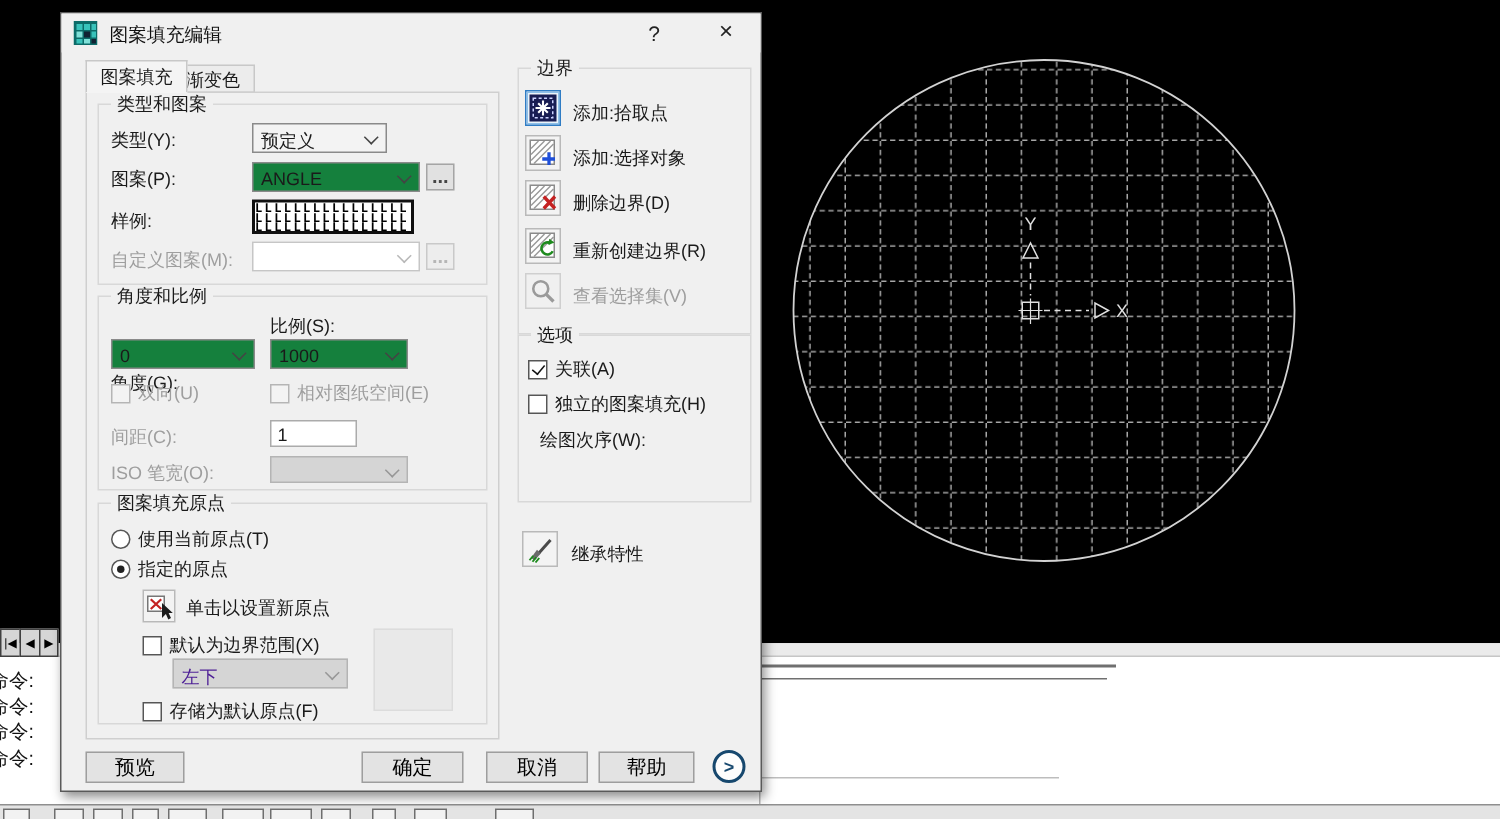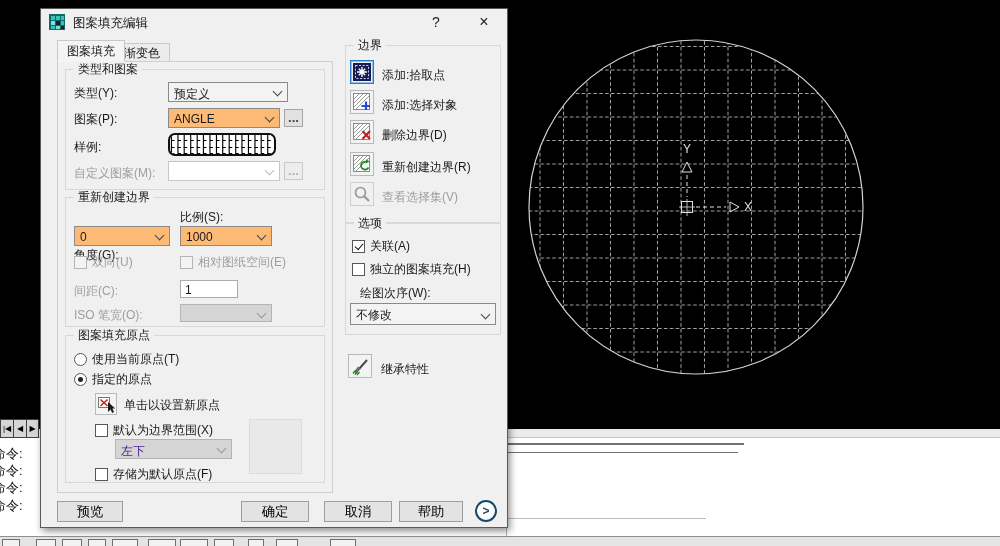--- a/index.html
+++ b/index.html
@@ -38,21 +38,21 @@
 
   .tab { position:absolute; border:1px solid #c8c8c8; background:#ececec; padding:0 9px; line-height:19px; }
   .tab.active { background:#f4f4f4; border-bottom:1px solid #f4f4f4; line-height:21px; z-index:2; }
   .tabpanel { position:absolute; left:16px; top:52px; width:276px; height:432px; border:1px solid #cfcfcf; }
 
   .group { position:absolute; border:1px solid #d8d8d8; }
   .glegend { position:absolute; top:-8px; left:8px; background:#f0f0f0; padding:0 4px; line-height:14px; white-space:nowrap; }
   .lbl { position:absolute; line-height:14px; white-space:nowrap; }
   .gray { color:#9e9e9e; }
 
-  .combo { position:absolute; height:20px; background:#fdba74; border:1px solid #8a8a8a; padding:3px 18px 0 5px; white-space:nowrap; overflow:hidden; }
+  .combo { position:absolute; height:20px; background:#15803d; border:1px solid #8a8a8a; padding:3px 18px 0 5px; white-space:nowrap; overflow:hidden; }
   .combo.shaded { background:#f3f3f3; }
   .combo .chev { position:absolute; right:6px; top:5px; width:7px; height:7px; border-right:1.5px solid #444; border-bottom:1.5px solid #444; transform:rotate(45deg); }
   .combo.dis-light { background:#fff; border-color:#c6c6c6; }
   .combo.dis-light .chev { border-color:#b8b8b8; }
   .combo.dis-gray { background:#d5d5d5; border-color:#b4b4b4; color:#4c1d95; }
   .combo.dis-gray .chev { border-color:#979797; }
 
   .inp { position:absolute; background:#fff; border:1px solid #ababab; padding:2px 4px 0 4px; height:18px; }
 
   .browse { position:absolute; width:19px; height:18px; background:#e1e1e1; border:1px solid #a5a5a5; font-weight:bold; color:#444; line-height:12px; text-align:center; }
@@ -159,45 +159,45 @@
       <button class="cap-btn" style="right:8px; font-size:16px;">×</button>
     </div>
 
     <div class="tab active" style="left:16px; top:31px; height:22px;">图案填充</div>
     <div class="tab" style="left:73px; top:34px; height:19px;">渐变色</div>
     <div class="tabpanel"></div>
 
     <div class="group" style="left:24px; top:60px; width:260px; height:121px;">
       <span class="glegend">类型和图案</span>
       <span class="lbl" style="left:8px; top:16px;">类型(Y):</span>
-      <div class="combo shaded" style="left:102px; top:12px; width:120px;">
+      <div class="combo shaded" style="left:102px; top:12px; width:90px;">
         <span>预定义</span>
         <span class="chev"></span>
       </div>
       <span class="lbl" style="left:8px; top:42px;">图案(P):</span>
       <div class="combo" style="left:102px; top:38px; width:112px;">
         <span>ANGLE</span>
         <span class="chev"></span>
       </div>
       <button class="browse" style="left:218px; top:39px;">...</button>
       <span class="lbl" style="left:8px; top:70px;">样例:</span>
-      <div class="swatch" style="left:102px; top:63px; width:108px; height:23px;border-radius:7px;">
+      <div class="swatch" style="left:102px; top:63px; width:108px; height:23px;">
         <div class="prow">LLLLLLLLLLLLLLLL</div>
         <div class="prow">LLLLLLLLLLLLLLLL</div>
         <div class="prow">LLLLLLLLLLLLLLLL</div>
       </div>
       <span class="lbl gray" style="left:8px; top:96px;">自定义图案(M):</span>
       <div class="combo dis-light" style="left:102px; top:91px; width:112px;">
         <span class="chev"></span>
       </div>
       <button class="browse dis" style="left:218px; top:92px;">...</button>
     </div>
 
     <div class="group" style="left:24px; top:188px; width:260px; height:130px;">
-      <span class="glegend">重新创建边界</span>
+      <span class="glegend">角度和比例</span>
       <span class="lbl" style="left:8px; top:12px;margin-top:38px;">角度(G):</span>
       <span class="lbl" style="left:114px; top:12px;">比例(S):</span>
       <div class="combo" style="left:8px; top:28px; width:96px;">
         <span>0</span>
         <span class="chev"></span>
       </div>
       <div class="combo" style="left:114px; top:28px; width:92px;">
         <span>1000</span>
         <span class="chev"></span>
       </div>
@@ -303,24 +303,20 @@
       <span class="glegend">选项</span>
       <div class="chkrow" style="left:6px; top:14px;">
         <span class="chk checked"></span>
         <span>关联(A)</span>
       </div>
       <div class="chkrow" style="left:6px; top:37px;">
         <span class="chk"></span>
         <span>独立的图案填充(H)</span>
       </div>
       <span class="lbl" style="left:14px; top:62px;">绘图次序(W):</span>
-      <div class="combo shaded" style="left:4px; top:79px; width:146px; height:22px;">
-        <span>不修改</span>
-        <span class="chev" style="top:7px;"></span>
-      </div>
     </div>
 
     <button class="ibtn" style="left:307px; top:345px;">
       <svg width="20" height="20">
         <path d="M9 13 L17 4" stroke="#4a4a4a" stroke-width="2" fill="none"></path>
         <polygon points="4,16 8,10.5 10.5,13 6.5,17.5" fill="#6b6b6b"></polygon>
         <path d="M3 17.5 L5.5 14.5 M5 18.5 L7.5 15.5 M7 19 L9.5 16" stroke="#1d8a1d" stroke-width="1.3" fill="none"></path>
       </svg>
     </button>
     <span class="lbl" style="left:340px; top:353px;">继承特性</span>

